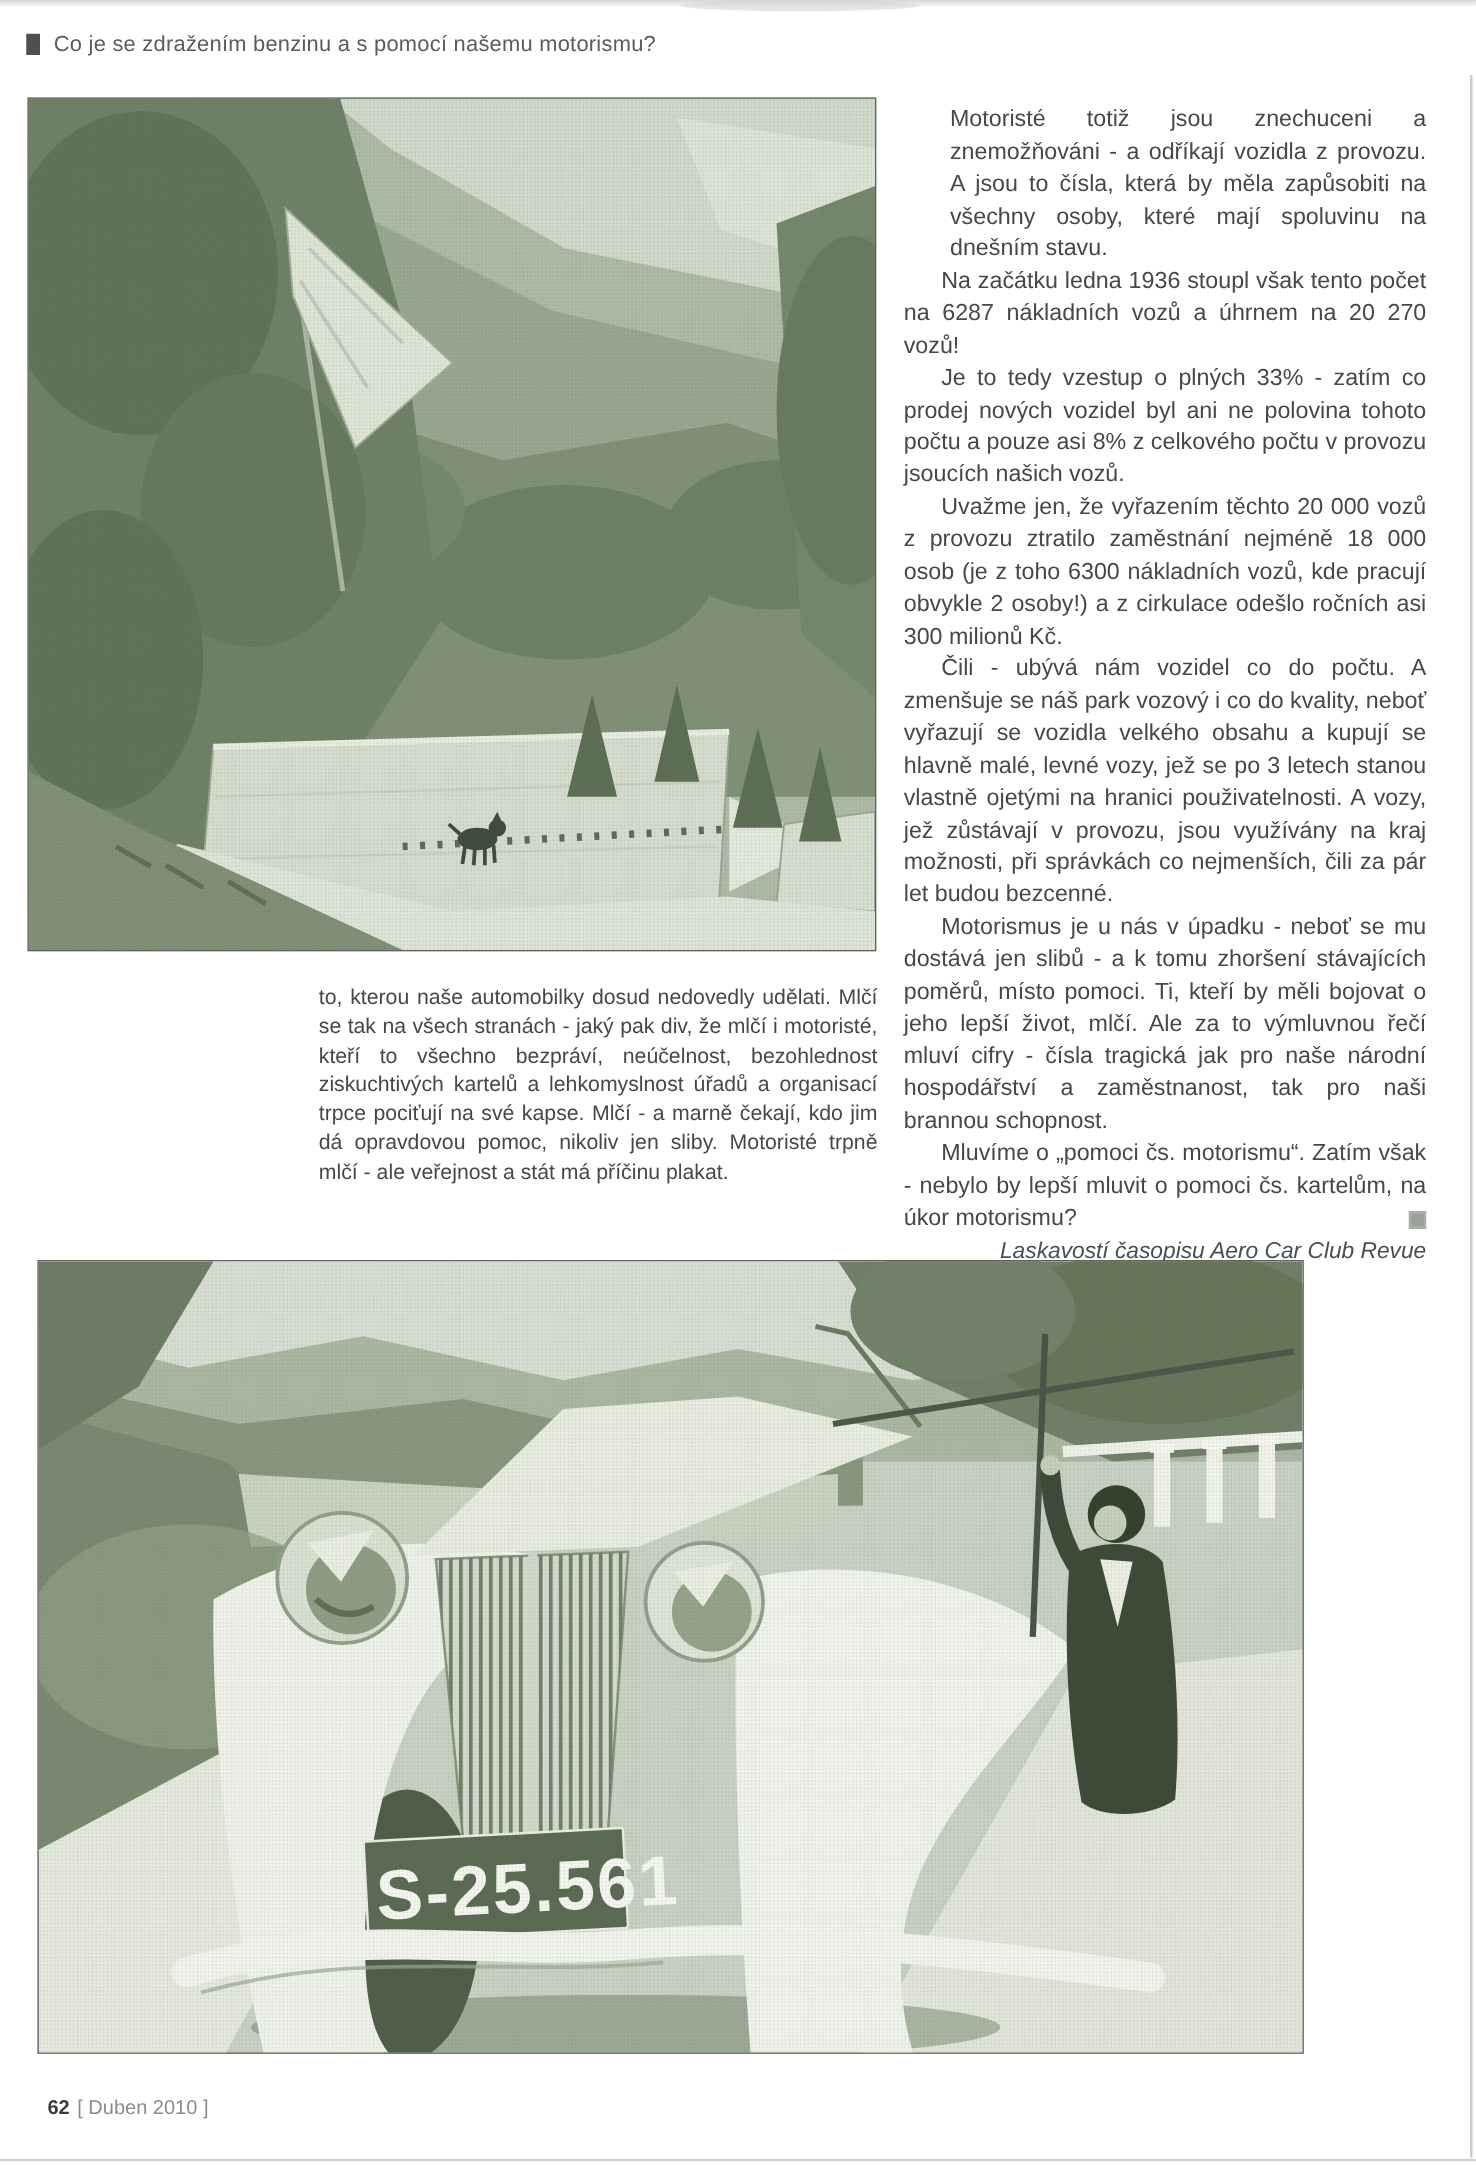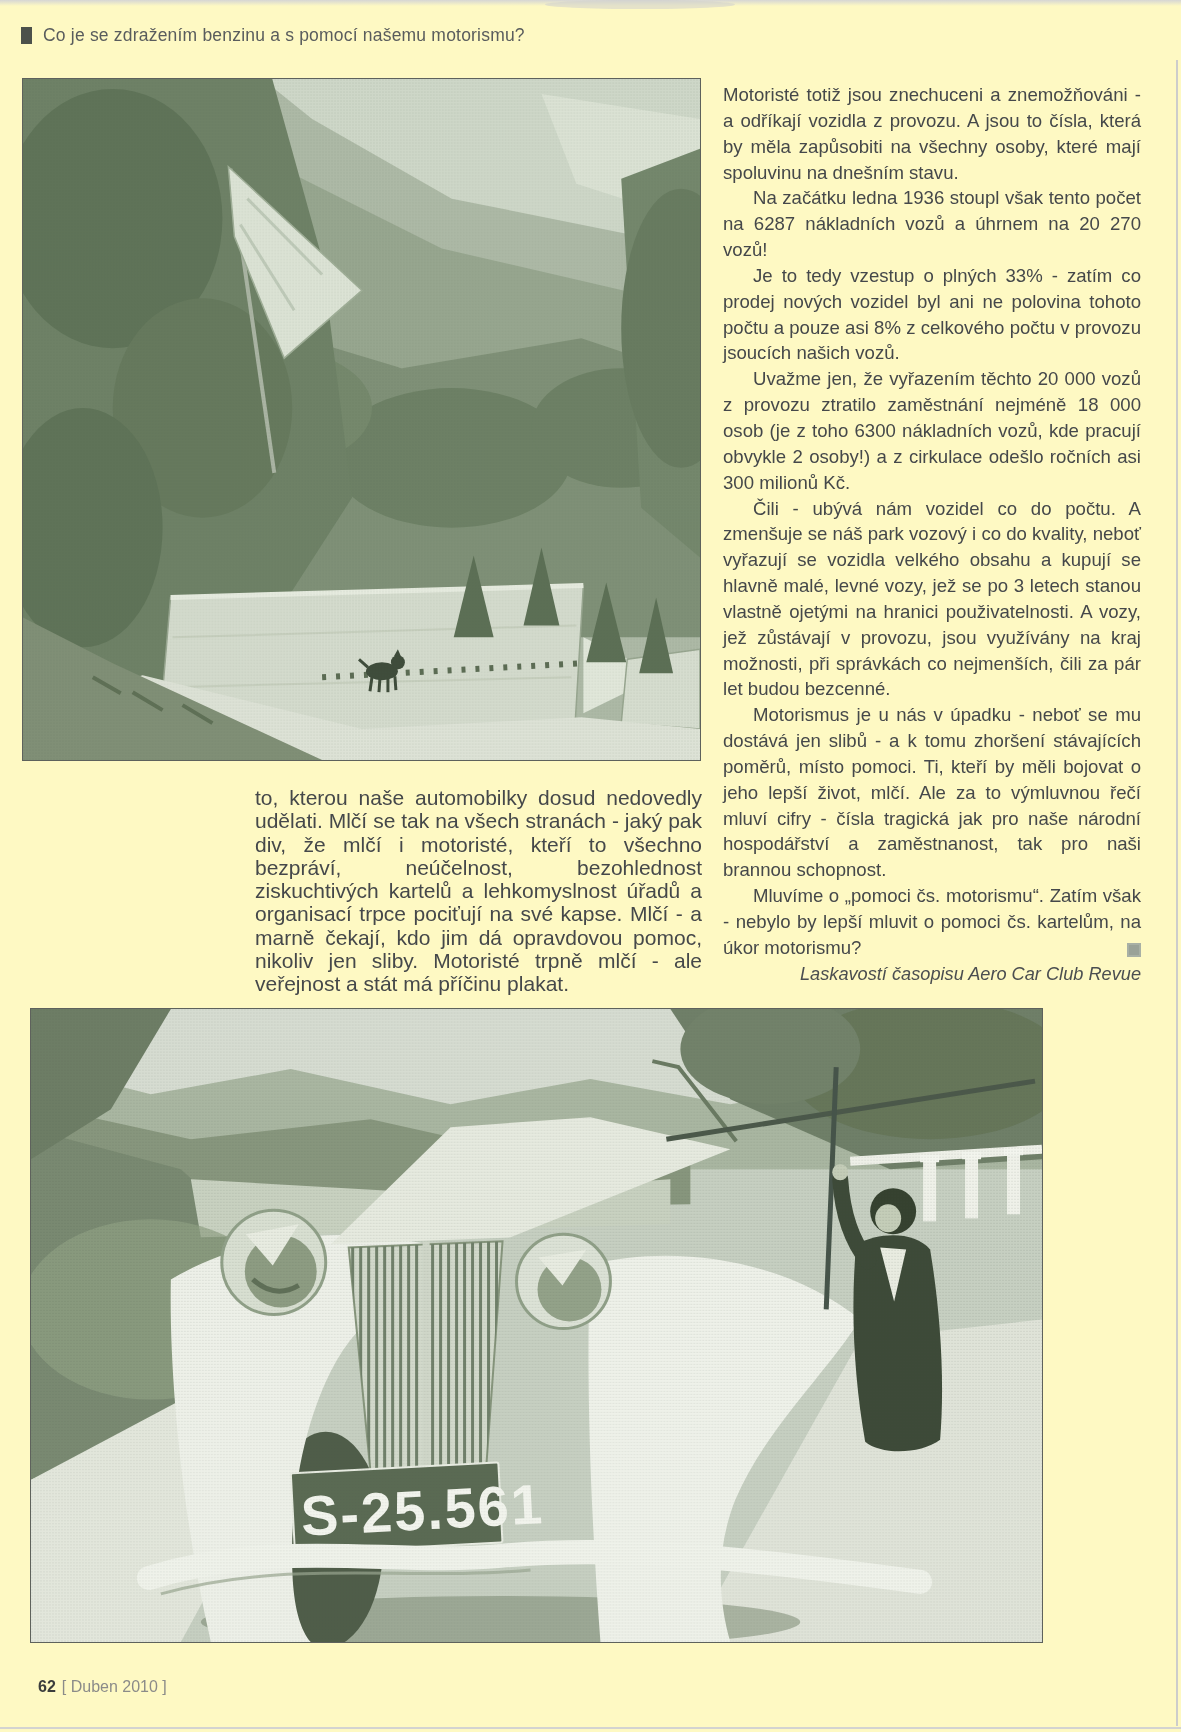--- a/index.html
+++ b/index.html
@@ -1,18 +1,18 @@
 <!DOCTYPE html>
 <html lang="cs"><head>
 <meta charset="utf-8">
 <style>
   html,body{margin:0;padding:0;background:#e9e9e7;}
   .page{
     position:relative;width:1181px;height:1732px;margin:0 auto;
-    background:#fef9c3;overflow:hidden;
+    background:#ffffff;overflow:hidden;
     font-family:"Liberation Sans",sans-serif;color:#45484a;
   }
   
   .edge-top{position:absolute;left:0;top:0;width:1181px;height:6px;
     background:linear-gradient(#d6d6d4,rgba(251,251,249,0));}
   .edge-right{position:absolute;left:1176px;top:60px;width:2px;height:1666px;background:#cdcdcb;}
   .edge-bottom{position:absolute;left:0;top:1727px;width:1181px;height:2px;background:#d3d3d1;}
   .smudge{position:absolute;left:545px;top:0;width:190px;height:9px;background:#cfcfcd;
     border-radius:50%;opacity:.55;}
 
@@ -24,29 +24,29 @@
   
   .photo{position:absolute;border:1px solid #5e625c;box-sizing:border-box;background:#aeb9a7;}
   .photo svg{display:block;width:100%;height:100%;}
   .photo-top{left:22px;top:78px;width:679px;height:683px;}
   .photo-bottom{left:30px;top:1008px;width:1013px;height:635px;}
 
   
   .right-col{position:absolute;left:723px;top:82px;width:418px;
     font-size:18.6px;line-height:25.85px;text-align:justify;color:#45484a;}
   .right-col p{margin:0;text-indent:30px;}
-  .right-col p.first{text-indent:0;}
+  .right-col p.first{text-indent:0;margin-left:37px;}
   .right-col p.last{position:relative;}
   .end-marker{position:absolute;right:0;bottom:4px;width:14px;height:14px;background:#9aa298;
     box-shadow:inset 0 0 0 2px #a8b0a5;}
   .attribution{font-style:italic;text-align:right;font-size:18.2px;color:#4b4e50;
     margin-top:1px;line-height:25px;}
 
   .left-col{position:absolute;left:255px;top:786px;width:447px;
-    font-size:21px;line-height:23.3px;text-align:justify;color:#45484a;}
+    font-size:17px;line-height:23.3px;text-align:justify;color:#45484a;}
 
   
   .footer{position:absolute;left:38px;top:1678px;font-size:16px;color:#8b8b89;}
   .footer .pagenum{font-weight:bold;color:#3b3d3c;margin-right:6px;}
 </style>
 </head>
 <body>
 
 <div class="page">
 

